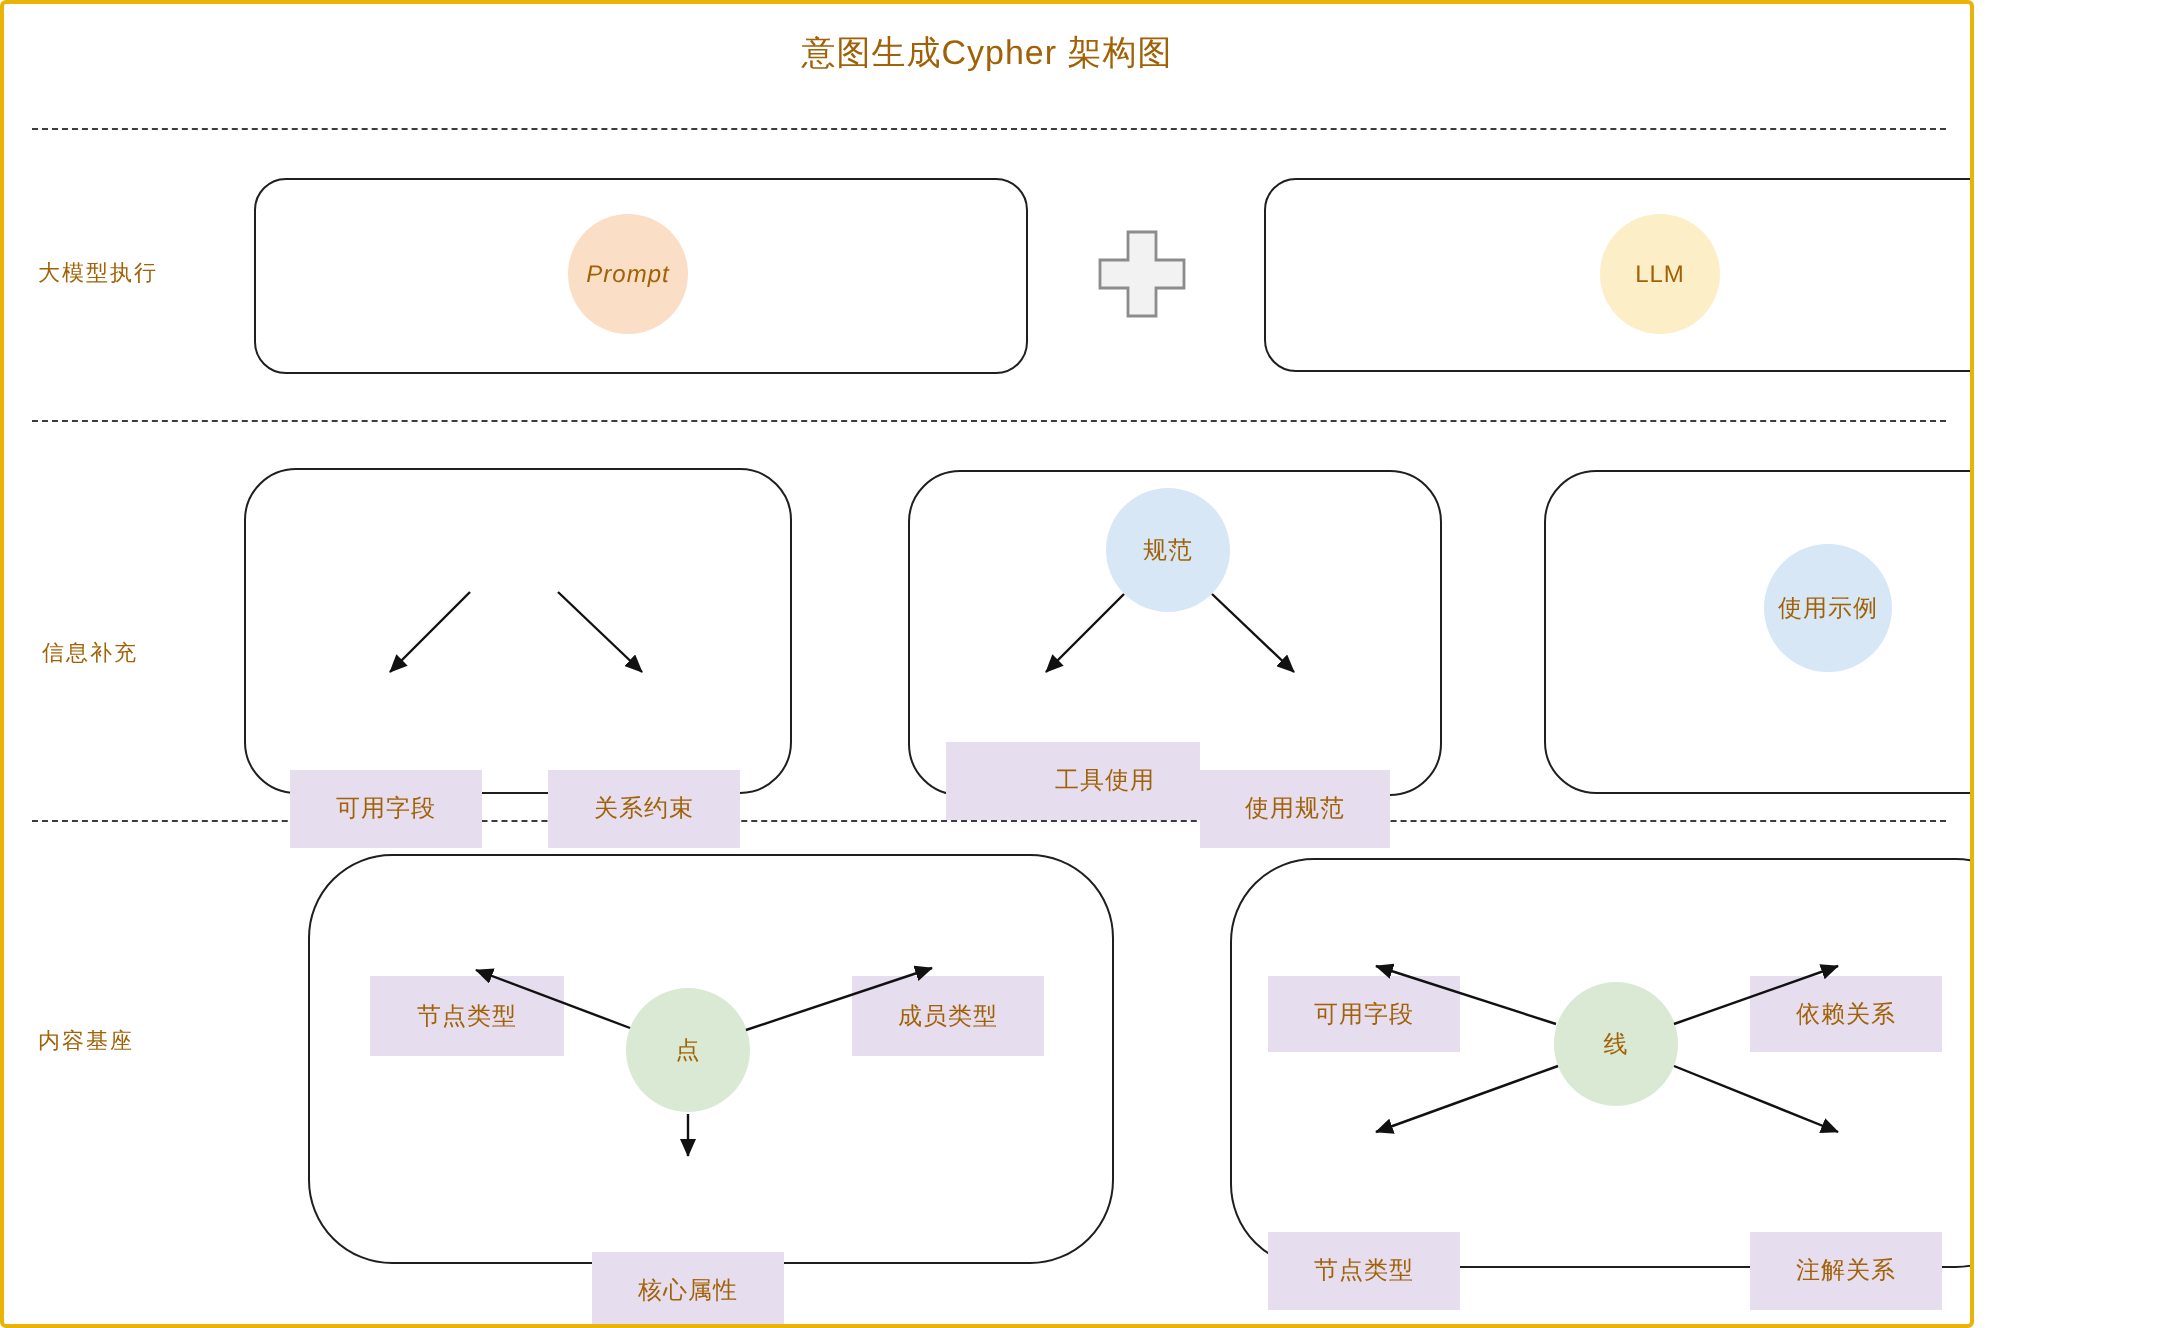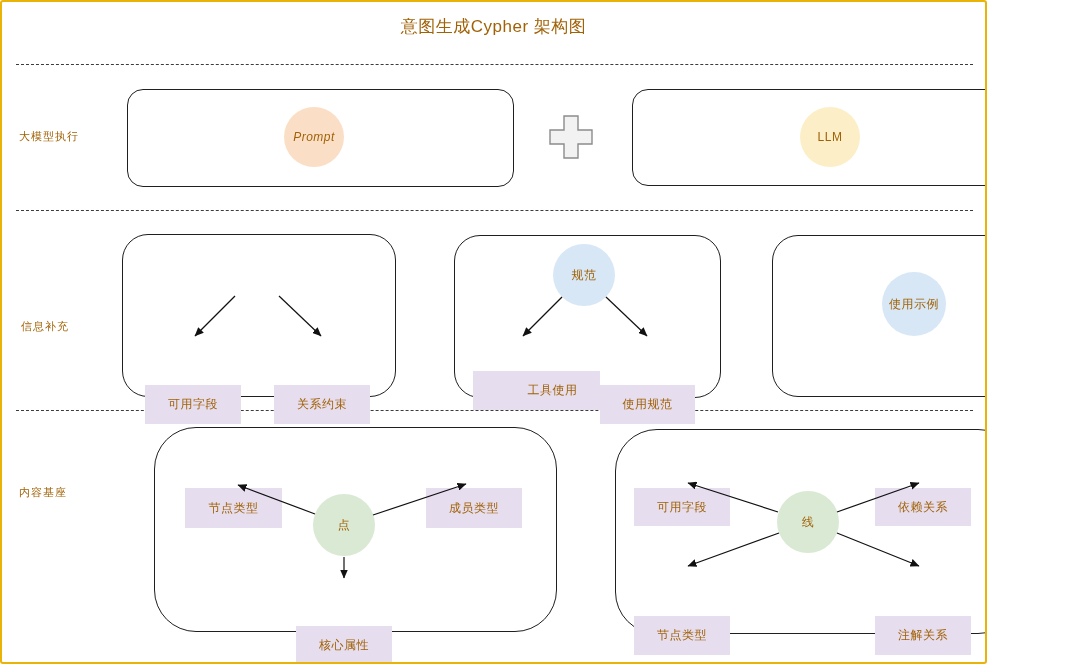--- a/index.html
+++ b/index.html
@@ -104,21 +104,21 @@
   <div class="prect" style="left:272px; top:337px; width:96px; height:39px;">关系约束</div>
 
   <div class="group-box" style="left:452px; top:233px; width:265px; height:161px; border-radius:26px;"></div>
   <div class="circle c-blue" style="left:551px; top:242px; width:62px; height:62px;">规范</div>
   <div class="prect" style="left:471px; top:323px; width:95px; height:39px;padding-left:32px;">工具使用</div>
   <div class="prect" style="left:598px; top:337px; width:95px; height:39px;">使用规范</div>
 
   <div class="group-box" style="left:770px; top:233px; width:269px; height:160px; border-radius:26px;"></div>
   <div class="circle c-blue" style="left:880px; top:270px; width:64px; height:64px;">使用示例</div>
 
-  <div class="row-label" style="left:17px; top:483px;text-align:center;">内容基座</div>
+  <div class="row-label" style="left:17px; top:511px;text-align:center;">内容基座</div>
 
   <div class="group-box" style="left:152px; top:425px; width:401px; height:203px; border-radius:42px;"></div>
   <div class="prect" style="left:183px; top:440px; width:97px; height:40px;">节点类型</div>
   <div class="prect" style="left:424px; top:440px; width:96px; height:40px;">成员类型</div>
   <div class="circle c-green" style="left:311px; top:492px; width:62px; height:62px;">点</div>
   <div class="prect" style="left:294px; top:578px; width:96px; height:38px;">核心属性</div>
 
   <div class="group-box" style="left:613px; top:427px; width:403px; height:203px; border-radius:42px;"></div>
   <div class="prect" style="left:632px; top:440px; width:96px; height:38px;">可用字段</div>
   <div class="prect" style="left:873px; top:440px; width:96px; height:38px;">依赖关系</div>

